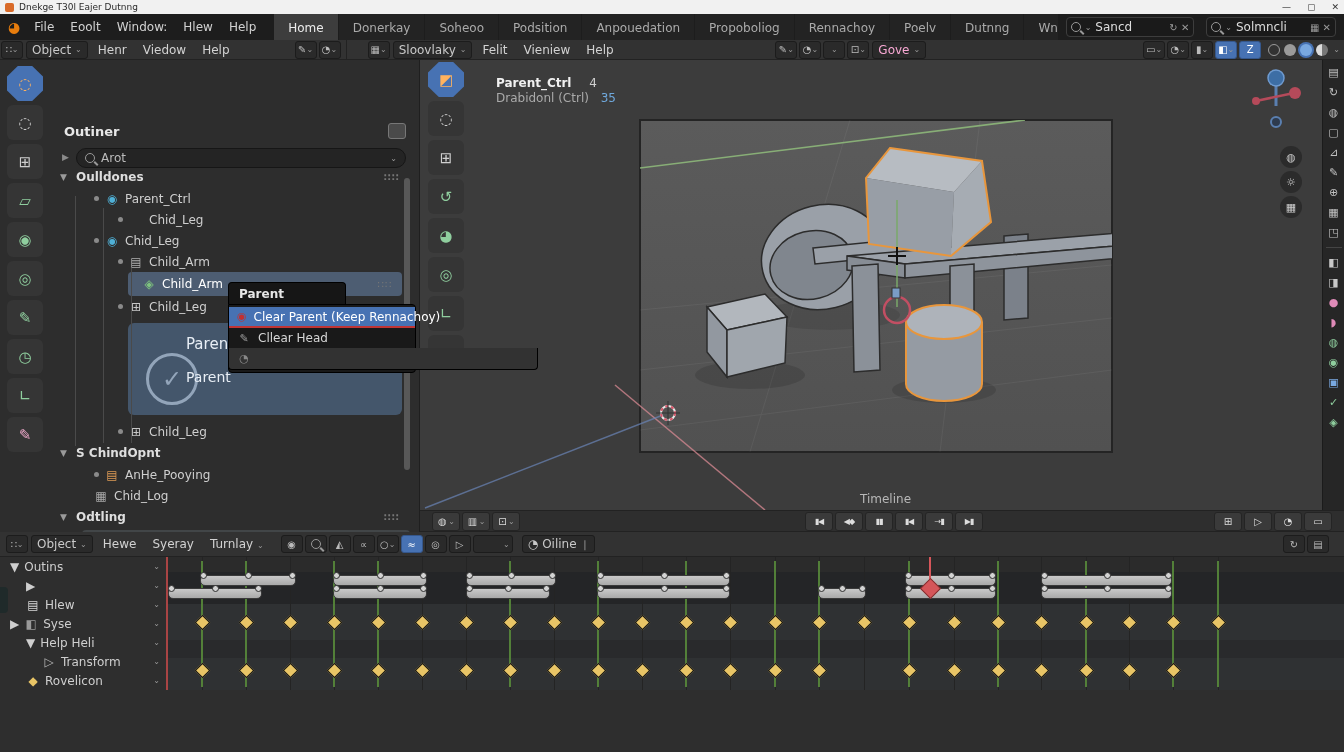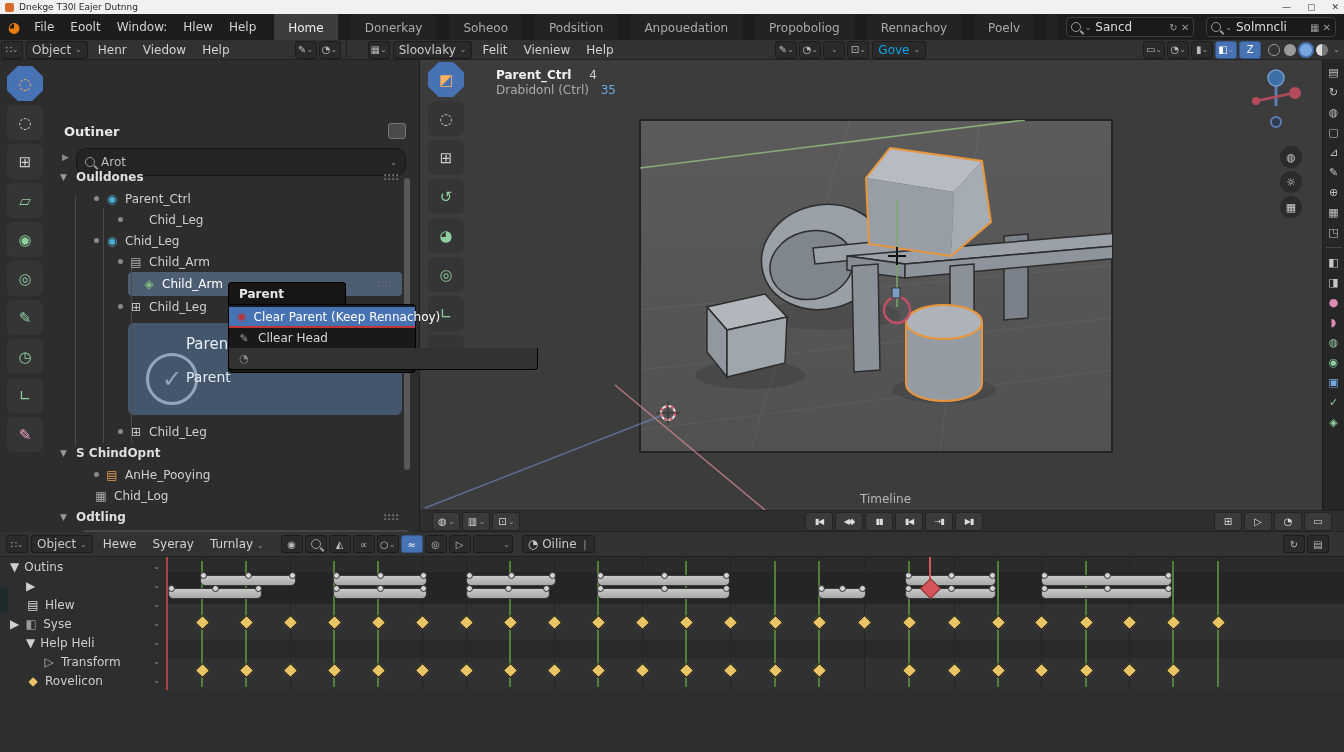--- a/index.html
+++ b/index.html
@@ -10,53 +10,53 @@
   .titlebar{left:0;top:0;width:1344px;height:14px;background:#f1f1f1;color:#2a2a2a;
             display:flex;align-items:center;padding:0 5px;box-sizing:border-box;font-size:9px}
   .app-ico{width:9px;height:9px;background:#d96b2a;border-radius:2px;margin-right:5px}
   .win-controls{margin-left:auto;display:flex;gap:16px;font-size:9px;color:#333}
   .win-controls span{cursor:default}
   
   .menubar{left:0;top:14px;width:1344px;height:26px;background:#1d1d1d;display:flex;align-items:center;box-sizing:border-box}
   .blogo{color:#e87d0d;font-size:14px;margin:0 6px 0 8px}
   .menu-item{padding:2px 8px;border-radius:3px;color:#d2d2d2}
   .tabs{display:flex;align-items:flex-end;height:26px;margin-left:10px;overflow:hidden;flex:1}
-  .tab{padding:12px 14px 5px;background:#232323;color:#aaa;border-radius:5px 5px 0 0;margin-right:13px;white-space:nowrap;font-size:12px}
+  .tab{padding:12px 14px 5px;background:#232323;color:#aaa;border-radius:5px 5px 0 0;margin-right:1px;white-space:nowrap;font-size:12px}
   .tab.active{background:#3d3d3d;color:#ececec}
   .searchbox{display:flex;align-items:center;background:#1a1a1a;border:1px solid #3d3d3d;border-radius:4px;
              height:18px;padding:0 4px;margin-left:8px;gap:4px}
   .searchbox .val{color:#ddd;min-width:70px}
   .mini{color:#9a9a9a;font-size:10px}
   
   .mag{position:relative;width:8px;height:8px;border:1.5px solid #999;border-radius:50%;display:inline-block}
   .mag:after{content:"";position:absolute;width:2px;height:5px;background:#999;right:-3px;bottom:-4px;transform:rotate(-45deg)}
   
   .row2{left:0;top:40px;width:1344px;height:20px;background:#323232;border-bottom:1px solid #222;
         display:flex;align-items:center;box-sizing:border-box}
   .dd{display:flex;align-items:center;gap:4px;background:#2a2a2a;border:1px solid #1c1c1c;border-radius:3px;
       padding:0 5px;height:16px;margin:0 2px;white-space:nowrap}
   .car{font-size:8px;color:#9a9a9a}
   .ib{display:flex;align-items:center;justify-content:center;height:16px;min-width:16px;border-radius:3px;
       background:#2a2a2a;border:1px solid #1c1c1c;margin:0 1px;color:#bbb;font-size:10px;padding:0 2px}
   .ib.on{background:#4772b3;border-color:#35578c;color:#fff}
-  .pill-green{color:#0ea5e9}
+  .pill-green{color:#f9a8d4}
   .sphere{width:12px;height:12px;border-radius:50%;background:#9a9a9a;margin:0 2px}
   .sphere.w{background:transparent;border:1.5px solid #9a9a9a;box-sizing:border-box}
   .sphere.on{background:#79a8e0;box-shadow:0 0 0 2px #4772b3}
   .sphere.h{background:linear-gradient(90deg,#ddd 50%,#777 50%)}
   
   .outliner{left:0;top:60px;width:420px;height:472px;background:#2d2d2d;border-right:1px solid #1f1f1f;box-sizing:border-box}
   .tools{position:absolute;display:flex;flex-direction:column;gap:4px;align-items:center}
   .tool{width:36px;height:35px;border-radius:6px;background:#353535;display:flex;align-items:center;justify-content:center;
         font-size:15px;color:#cfcfcf}
   .tool.active{background:#4772b3;color:#ffb25e;clip-path:polygon(30% 0,70% 0,100% 30%,100% 70%,70% 100%,30% 100%,0 70%,0 30%)}
   .tool.green{color:#8fce9e}.tool.pink{color:#e9a6c6}
   .ot-title{position:absolute;left:64px;top:64px;font-size:13px;color:#e8e8e8;font-weight:bold}
   .ot-filter{position:absolute;left:388px;top:63px;width:16px;height:14px;border:1px solid #777;border-radius:3px;background:#4a4a4a}
-  .ot-search{position:absolute;left:76px;top:88px;width:330px;height:28px;background:#242424;border:1px solid #161616;
+  .ot-search{position:absolute;left:76px;top:88px;width:330px;height:20px;background:#242424;border:1px solid #161616;
              border-radius:10px;display:flex;align-items:center;gap:6px;padding:0 8px;box-sizing:border-box;color:#bbb}
   .ot-search .car{margin-left:auto}
   .ot-collapse{position:absolute;left:62px;top:92px;color:#8a8a8a;font-size:9px}
   .ot-body{position:absolute;left:60px;top:106px;width:350px}
   .trow{position:relative;display:flex;align-items:center;gap:6px;color:#cfcfcf;box-sizing:border-box}
   .trow .tri{font-size:9px;color:#9a9a9a;width:10px}
   .trow .grip{margin-left:auto;margin-right:10px;color:#777;letter-spacing:1px;font-size:10px}
   .trow.section{color:#dedede;font-weight:bold}
   .trow.sel{background:#4d5d72;border-radius:4px;color:#fff}
   .trow.boxrow{background:#424648;border-radius:4px;color:#e6e6e6}
@@ -76,21 +76,21 @@
   .ctx-head{width:118px;height:22px;background:#161616;border:1px solid #000;border-bottom:none;border-radius:4px 4px 0 0;
             display:flex;align-items:center;padding:0 10px;color:#e6e6e6;font-weight:bold;box-sizing:border-box}
   .ctx-body{width:186px;background:#191919;border:1px solid #000;border-radius:0 4px 4px 4px;padding:2px 0}
   .ctx-item{display:flex;align-items:center;gap:7px;height:20px;padding:0 8px;color:#d6d6d6;white-space:nowrap}
   .ctx-item.sel{background:#4772b3;color:#fff;border-bottom:2px solid #c03535;height:19px}
   .ctx-item.wide{width:292px;background:#323232;border:1px solid #000;border-top:none;border-radius:0 0 4px 4px;
                  margin-left:-1px;height:21px}
   .cico{width:14px;text-align:center;font-size:11px}
   
   .viewport{left:420px;top:60px;width:902px;height:450px;background:#3c3c3c;overflow:hidden}
-  .vp-overlay{position:absolute;left:76px;top:8px;line-height:15px}
+  .vp-overlay{position:absolute;left:76px;top:16px;line-height:15px}
   .vp-overlay .t1{color:#f0f0f0;font-weight:bold}
   .vp-overlay .n1{color:#cfcfcf;margin-left:14px}
   .vp-overlay .t2{color:#aaa}
   .vp-overlay .n2{color:#6fa8dc;margin-left:8px}
   .timeline-label{position:absolute;left:440px;top:432px;color:#b8b8b8}
   .ovl-circle{position:absolute;width:22px;height:22px;border-radius:50%;background:rgba(40,40,40,.85);
               display:flex;align-items:center;justify-content:center;color:#ccc;font-size:11px}
   
   .propstrip{left:1322px;top:60px;width:22px;height:450px;background:#262626;border-left:1px solid #1b1b1b;
              display:flex;flex-direction:column;align-items:center;padding-top:4px;box-sizing:border-box;gap:3px}

